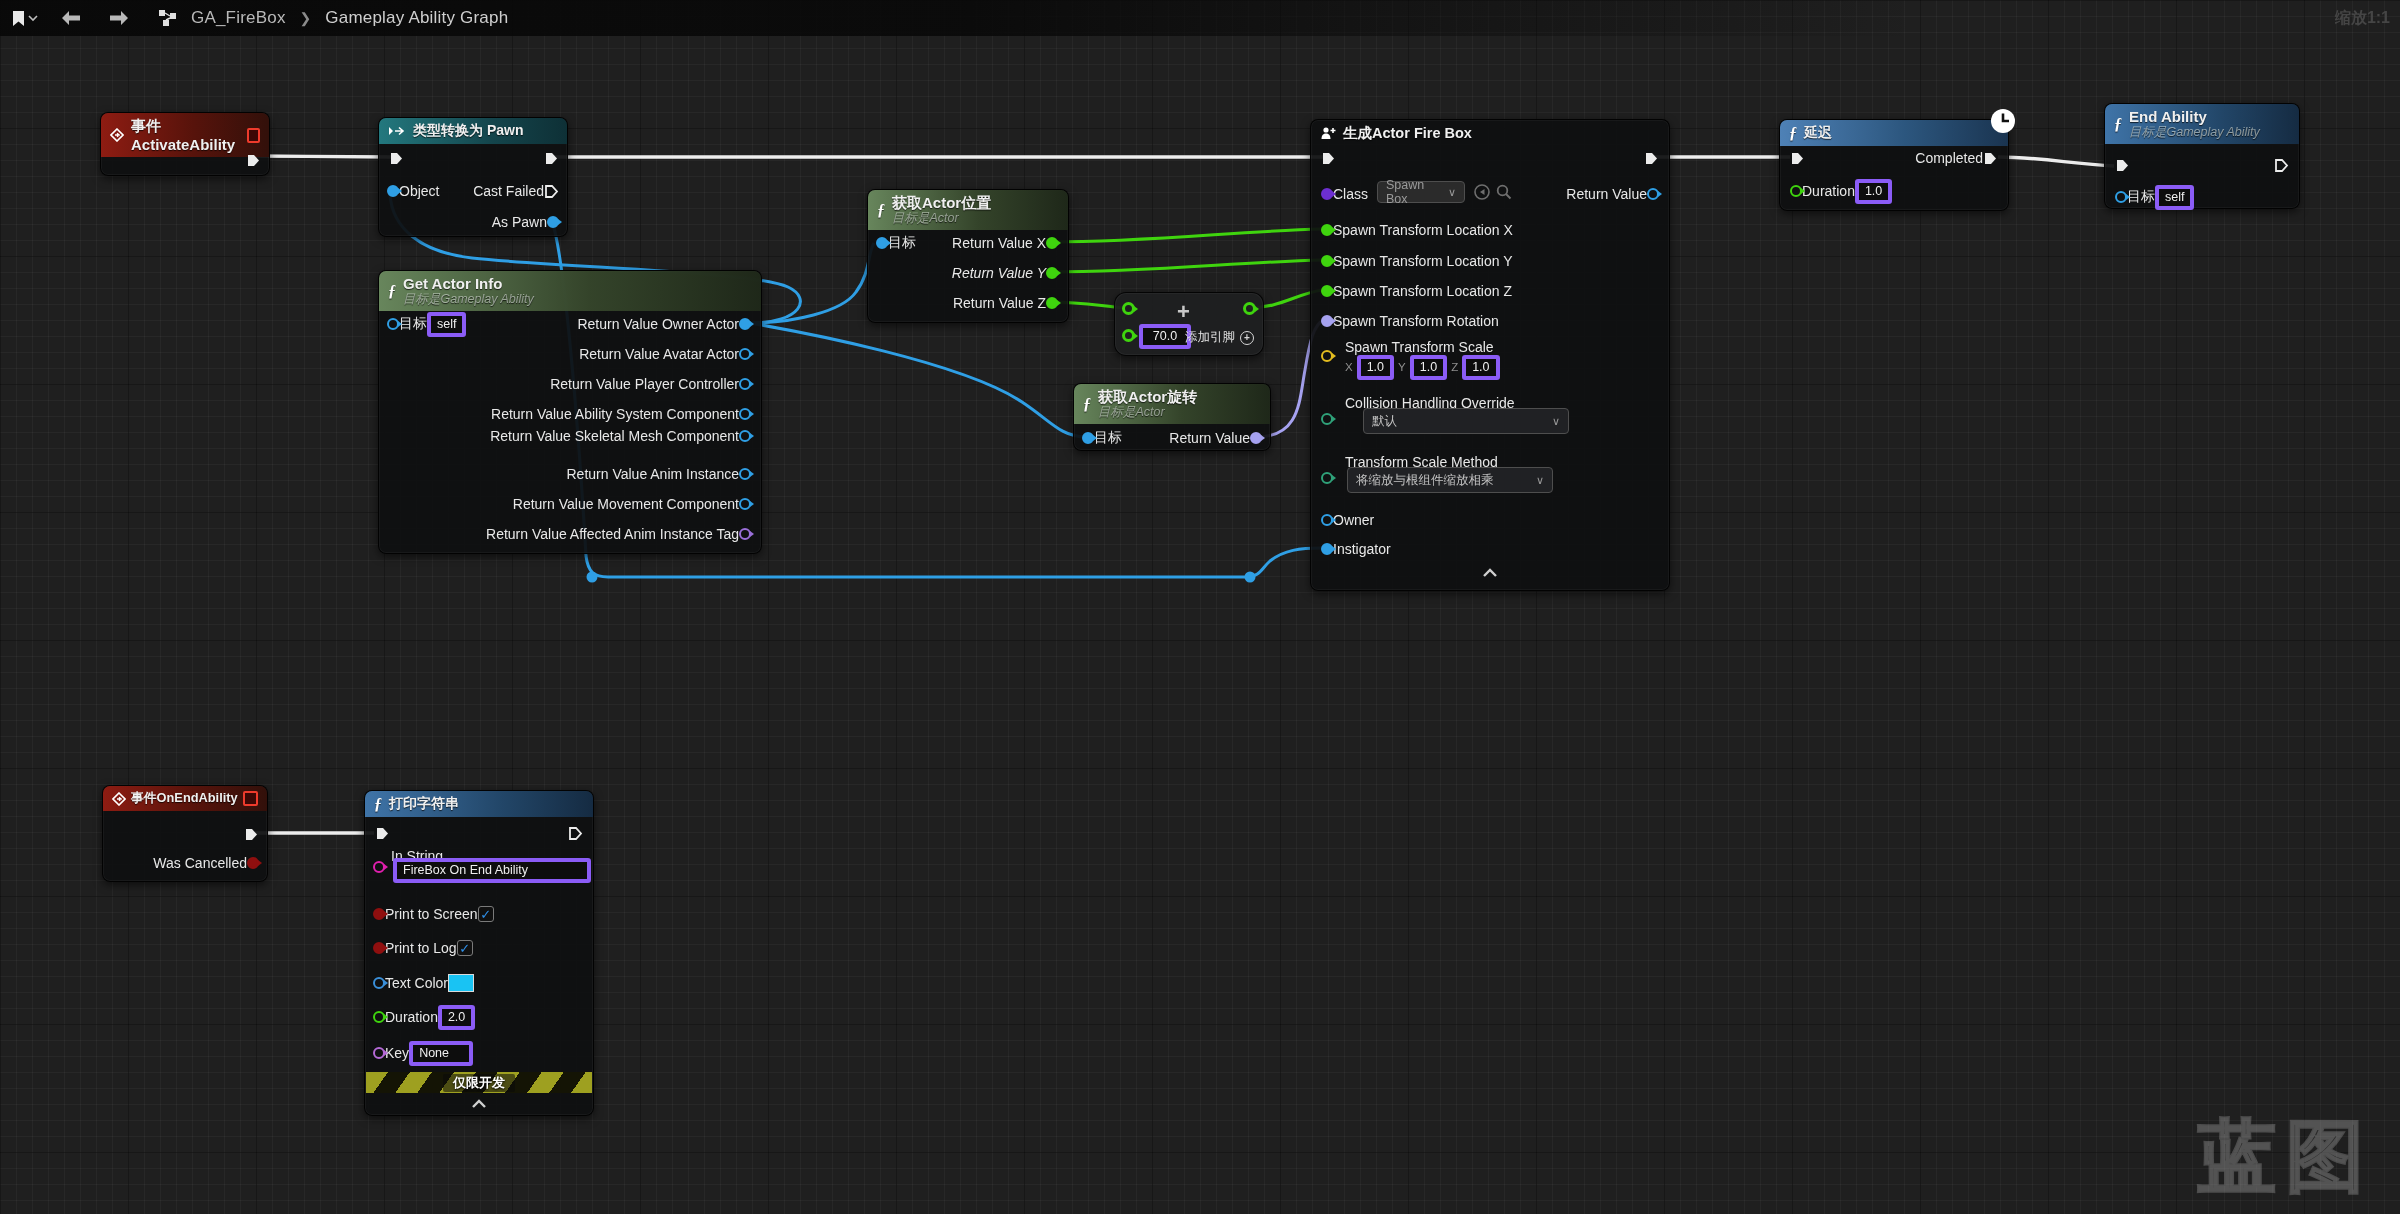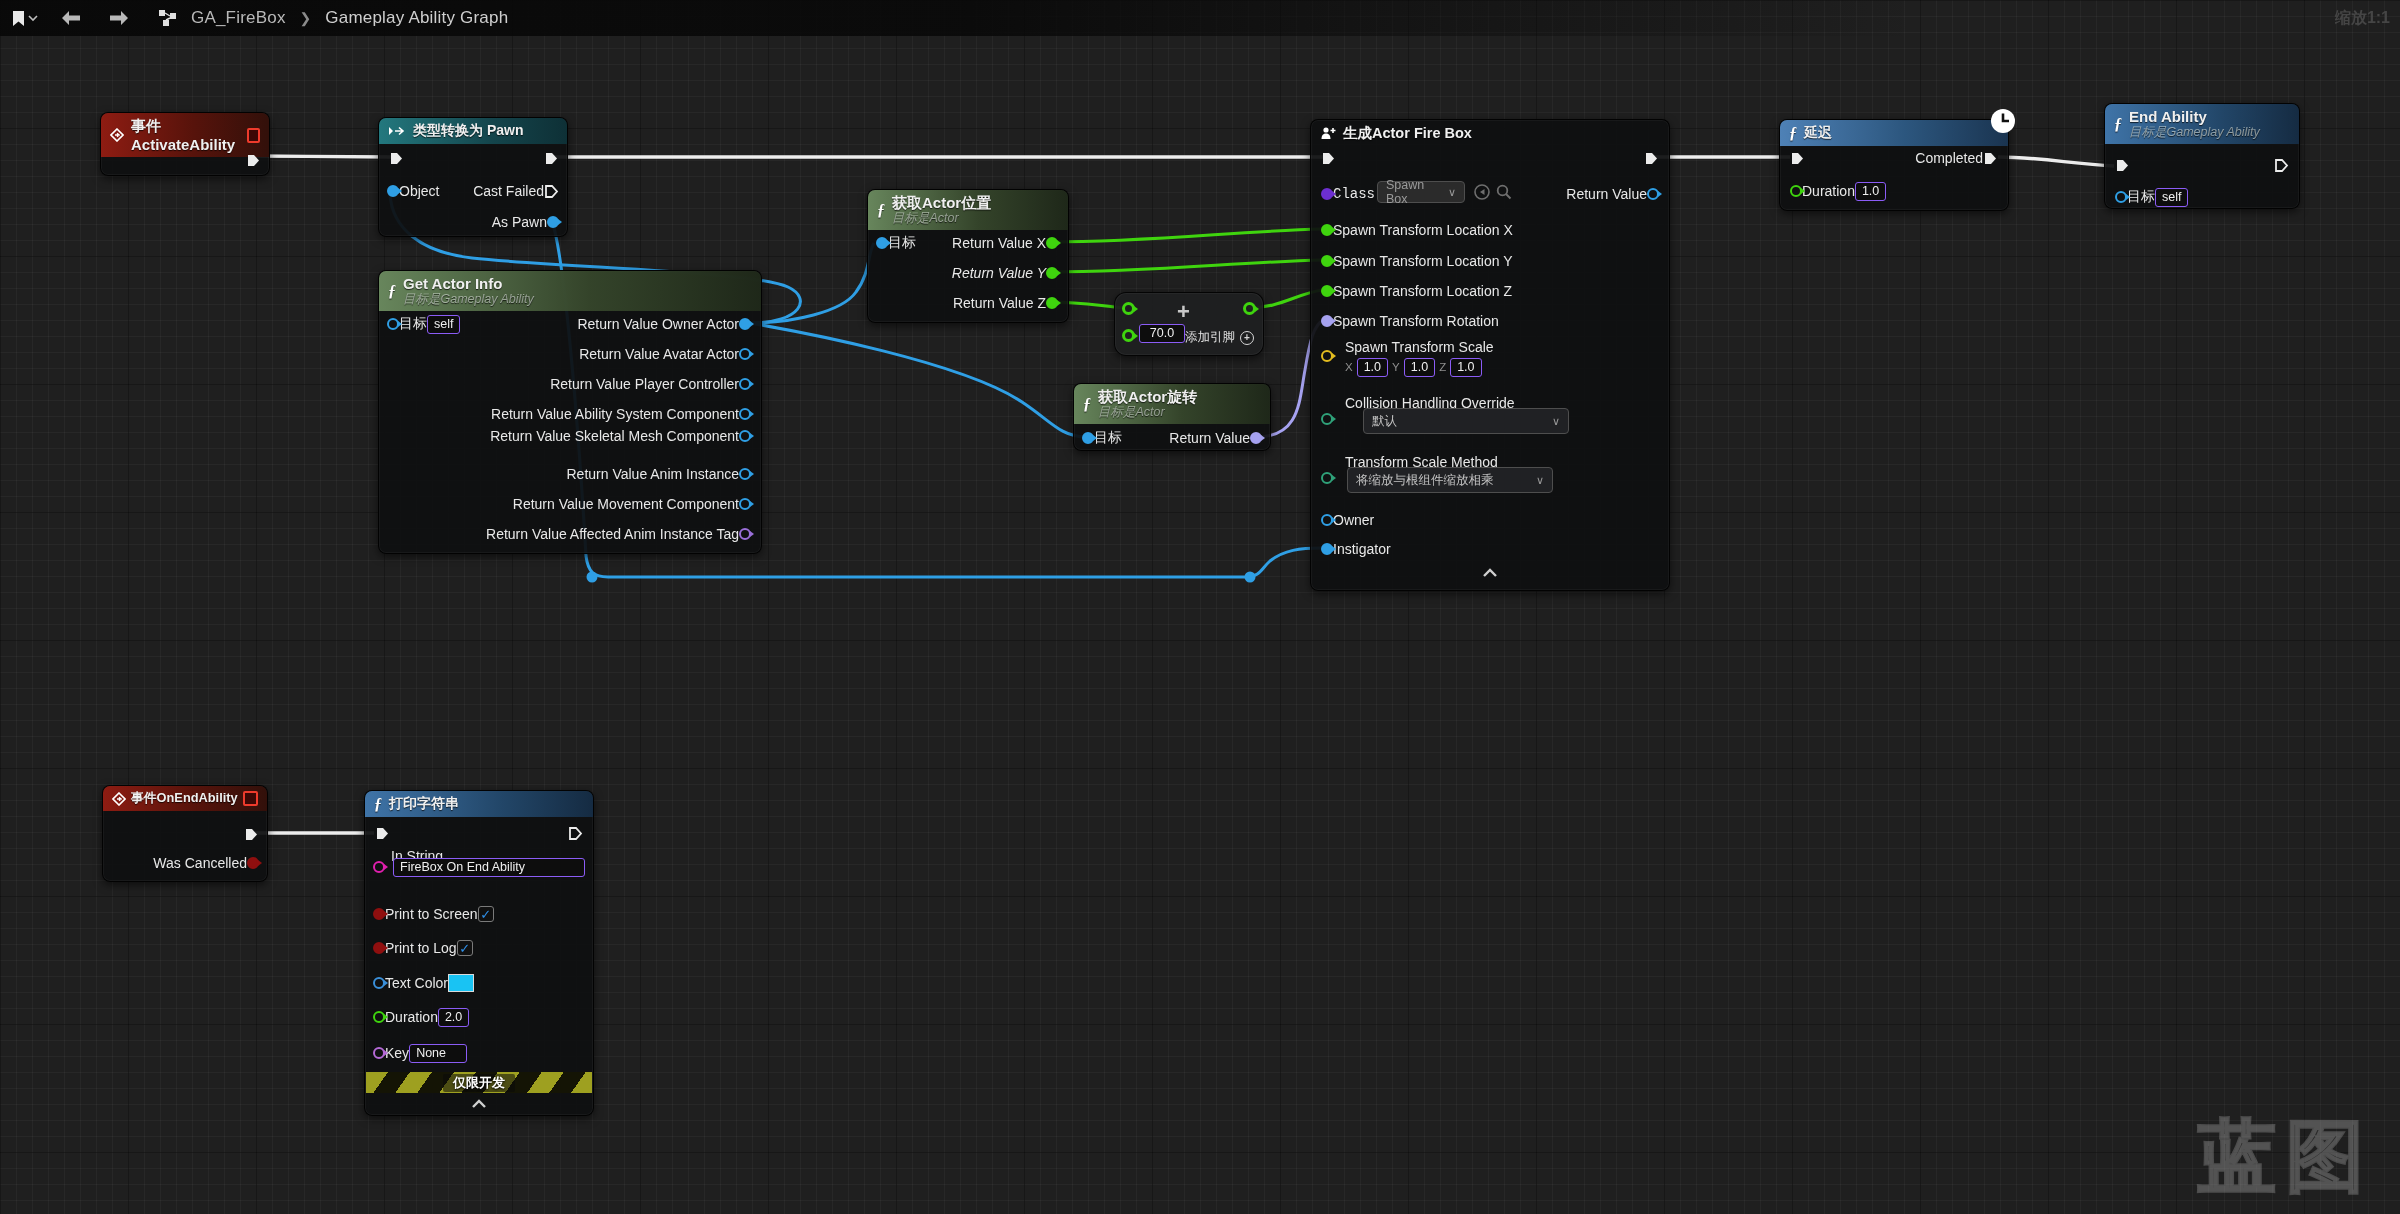--- a/index.html
+++ b/index.html
@@ -50,21 +50,21 @@
   .row{position:absolute;height:18px;display:flex;align-items:center;font-size:14px;color:#e8e8e8;white-space:nowrap;}
   .pin{position:relative;width:12px;height:12px;border-radius:50%;border:2.6px solid currentColor;box-sizing:border-box;flex:none;}
   .pin.filled{background:currentColor;}
   .pin::after{content:'';position:absolute;left:9px;top:.8px;border-top:3.2px solid transparent;border-bottom:3.2px solid transparent;border-left:4.5px solid currentColor;}
   .execpin{flex:none;}
   .execpin path{fill:#ececec;}
   .execpin.hollow path{fill:none;stroke:#ececec;stroke-width:1.8px;}
   .c-obj{color:#2f9fe5;}.c-float{color:#3fd40e;}.c-rot{color:#a6a2f0;}.c-vec{color:#e3bc1f;}
   .c-bool{color:#8f0f0f;}.c-str{color:#e01fae;}.c-enum{color:#2fa179;}.c-class{color:#6d2fd0;}
   .c-name{color:#b469d6;}.c-tag{color:#9a6fd9;}.c-lin{color:#3a8fd9;}
-  .field{display:inline-block;background:#0d0d0d;border:1px solid #8b5cf6;border-radius:3px;
+  .field{display:inline-block;background:#0d0d0d;border:4px solid #8b5cf6;border-radius:3px;
     color:#efefef;font-size:12.5px;line-height:17px;padding:0 6px;}
   .dropdown{position:absolute;background:#202124;border:1px solid #4e4e4e;border-radius:4px;
     color:#c3c3c3;font-size:12.5px;display:flex;align-items:center;padding:0 8px;box-sizing:border-box;}
   .dropdown .caret{margin-left:auto;color:#9a9a9a;font-size:11px;}
   .checkbox{width:16px;height:16px;border:1.5px solid #7a7a7a;border-radius:3px;background:#101010;
     display:inline-flex;align-items:center;justify-content:center;color:#2f8fe8;font-size:13px;font-weight:bold;box-sizing:border-box;}
   .swatch{width:24px;height:16px;background:#19c3f3;border:1px solid #dadada;}
   .collapse{position:absolute;left:0;width:100%;text-align:center;color:#cfcfcf;font-size:13px;font-weight:bold;letter-spacing:1px;}
   .devbanner{position:absolute;left:1px;right:1px;height:21px;display:flex;align-items:center;justify-content:center;
     color:#fff;font-size:13px;font-weight:bold;text-shadow:0 1px 2px #000;
@@ -304,21 +304,21 @@
     <div class="row" style="left:10px;top:29px;">
       <svg class="execpin" width="15" height="15" viewBox="0 0 15 15">
           <path d="M2 2 h6 l5 5.5 L8 13 H2 Z"></path>
         </svg>
     </div>
     <div class="row" style="right:10px;top:29px;">
       <svg class="execpin" width="15" height="15" viewBox="0 0 15 15">
           <path d="M2 2 h6 l5 5.5 L8 13 H2 Z"></path>
         </svg>
     </div>
-    <div class="row" style="left:10px;top:65px;font-family:Liberation Mono, monospace;">
+    <div class="row" style="left:10px;top:65px;">
       <span class="pin filled c-class"></span>
         <span>Class</span>
     </div>
     <div class="dropdown" style="left:66px;top:61px;width:88px;height:22px;background:#2b2b2b;color:#9a9a9a;">
       <span>Spawn Box</span>
       <span class="caret">∨</span>
     </div>
     <span style="position:absolute;left:162px;top:63px;">
       <svg width="18" height="18" viewBox="0 0 18 18">
           <circle cx="9" cy="9" r="7" fill="none" stroke="#6e6e6e" stroke-width="1.6"></circle>

